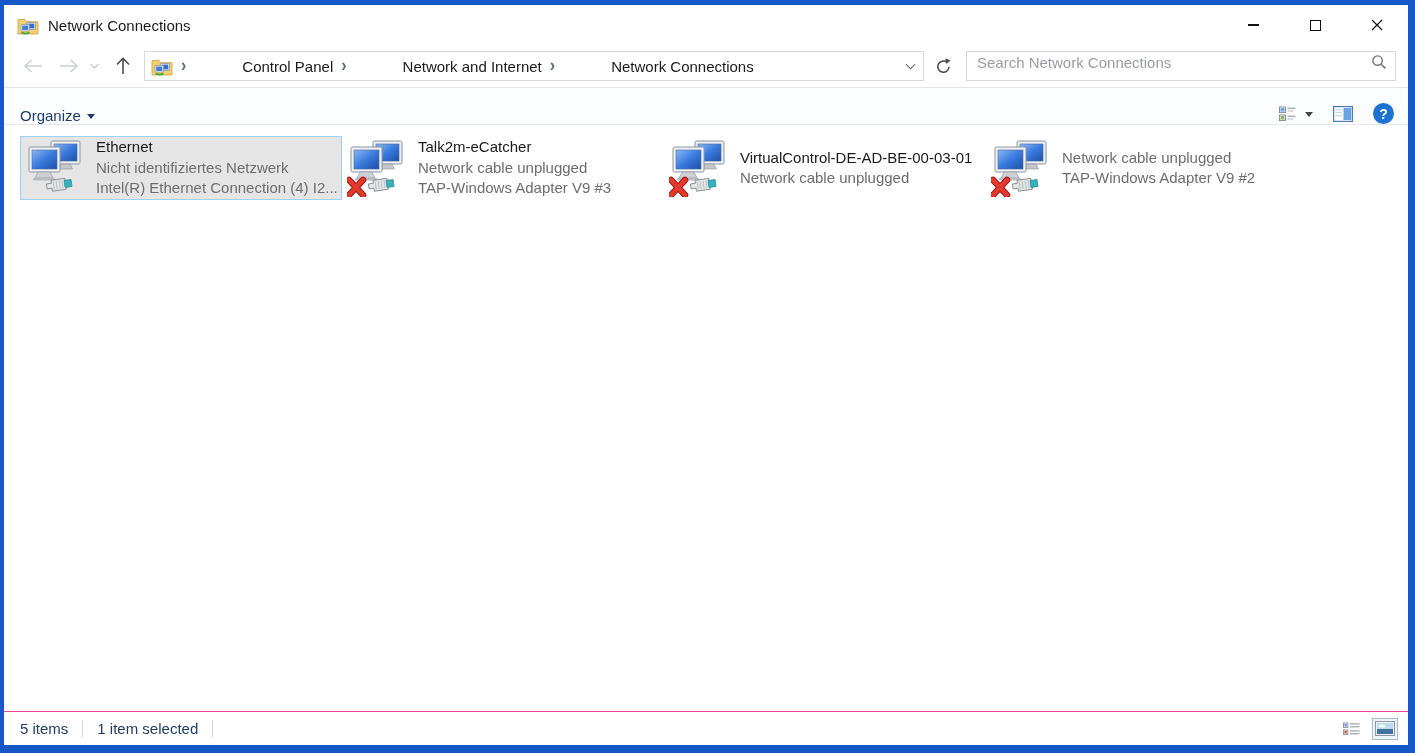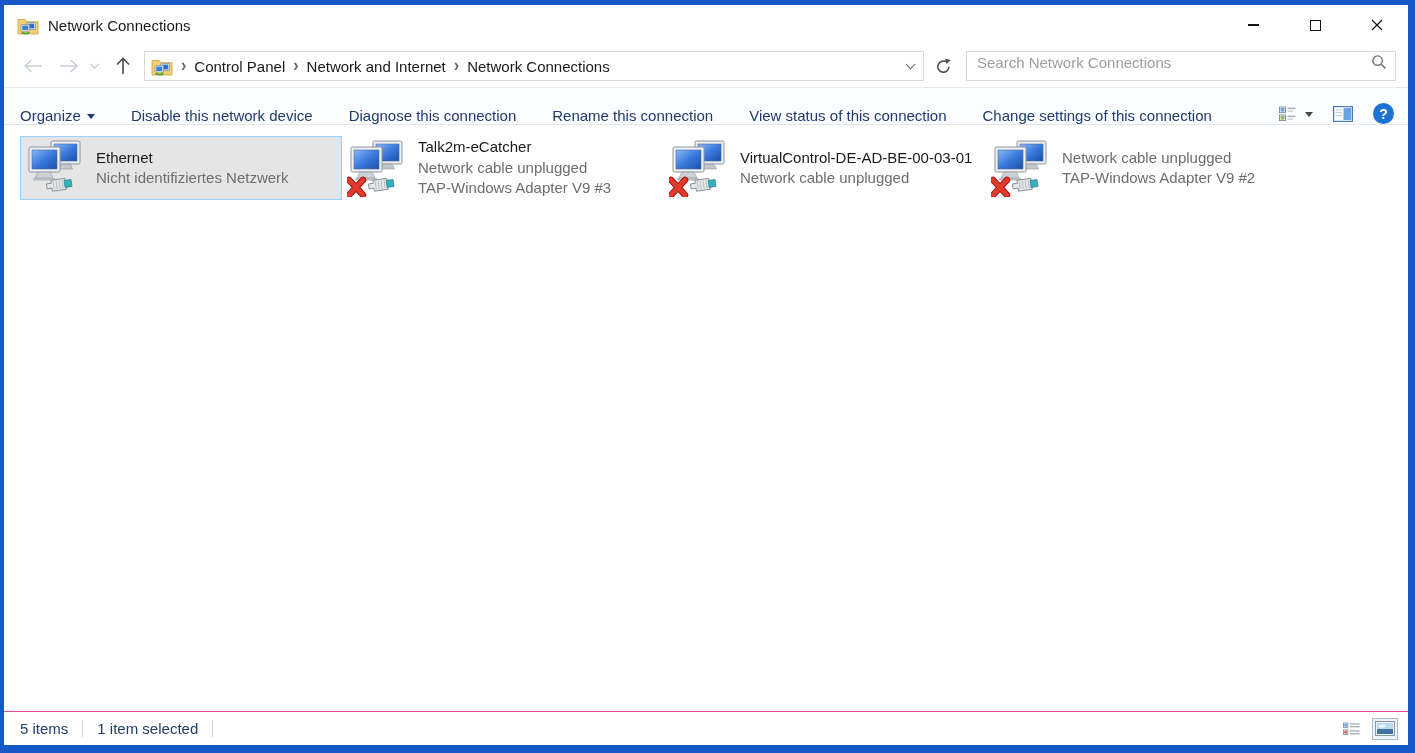--- a/index.html
+++ b/index.html
@@ -24,21 +24,21 @@
   .max-glyph { width: 11px; height: 11px; border: 1.1px solid #111; }
 
   
   .navbar { height: 42px; display: flex; align-items: center; padding: 0 12px 0 14px; flex: none; }
   .nav-btn { display: flex; align-items: center; justify-content: center; height: 30px; cursor: default; }
   .addressbar {
     flex: 1; height: 30px; border: 1px solid #d9d9d9; display: flex; align-items: center;
     margin-left: 6px; padding-left: 6px; background: #fff;
   }
   .addr-icon { width: 22px; height: 18px; flex: none; }
-  .crumb { font-size: 15px; color: #1a1a1a; cursor: pointer; white-space: nowrap; }
+  .crumb { font-size: 15px; color: #1a1a1a; cursor: pointer; white-space: nowrap; margin-left: 48px; }
   .crumb-sep { font-size: 16px; color: #5f6a75; margin: 0 8px; font-weight: bold; transform: scaleY(1.1); }
   .addr-chevron-btn { margin-left: auto; width: 26px; height: 100%; display: flex; align-items: center; justify-content: center; }
   .chev-down { width: 7px; height: 7px; border-right: 1.4px solid #666; border-bottom: 1.4px solid #666; transform: rotate(45deg); margin-top: -4px; }
   .refresh-btn { width: 30px; height: 30px; display: flex; align-items: center; justify-content: center; margin: 0 8px 0 4px; cursor: pointer; }
   .searchbox {
     width: 430px; height: 30px; border: 1px solid #d9d9d9; display: flex; align-items: center;
     padding: 0 8px 8px 10px; background: #fff;
   }
   .searchbox input {
     border: none; outline: none; flex: 1; font-size: 15px; font-family: "Liberation Sans", sans-serif;
@@ -180,27 +180,20 @@
         <path d="M10.2 10.2 L14.4 14.4" stroke="#757575" stroke-width="1.6"></path>
       </svg>
     </div>
   </div>
 
   <div class="toolbar">
     <div class="tb-item">
       <span>Organize</span>
       <span class="caret"></span>
     </div>
-    <div class="tb-commands">
-        <span class="tb-item">Disable this network device</span>
-        <span class="tb-item">Diagnose this connection</span>
-        <span class="tb-item">Rename this connection</span>
-        <span class="tb-item">View status of this connection</span>
-        <span class="tb-item">Change settings of this connection</span>
-      </div>
 
     <div class="tb-right">
       <div class="views-btn">
         <svg width="18" height="16" viewBox="0 0 18 16">
           <rect x="0.5" y="1" width="6" height="5.6" fill="#ffffff" stroke="#7d8691" stroke-width="0.9"></rect>
           <rect x="1.5" y="2" width="4" height="3.6" fill="#6ea4e2"></rect>
           <rect x="8.5" y="1.6" width="8" height="1.5" fill="#a9aeb4"></rect>
           <rect x="8.5" y="4.4" width="5.5" height="1.2" fill="#c4c8cd"></rect>
           <rect x="0.5" y="9" width="6" height="5.6" fill="#ffffff" stroke="#7d8691" stroke-width="0.9"></rect>
           <rect x="1.5" y="10" width="4" height="3.6" fill="#93b86a"></rect>
@@ -257,20 +250,21 @@
 
         <g class="x-mark" style="display: none;">
           <path d="M2 41 L16 56 M16 41 L2 56" stroke="#a41712" stroke-width="6.5" stroke-linecap="round"></path>
           <path d="M2 41 L16 56 M16 41 L2 56" stroke="#e23b2e" stroke-width="4.5" stroke-linecap="round"></path>
         </g>
       </svg>
     </span>
     <span class="tile-text">
       <div class="tile-name">Ethernet</div>
       <div class="tile-status">Nicht identifiziertes Netzwerk</div>
+      <div class="tile-device">Intel(R) Ethernet Connection (4) I2...</div>
     </span>
   </div>
       <div class="tile">
     <span class="tile-icon">
       <svg width="60" height="58" viewBox="0 0 60 58">
         <defs>
           <linearGradient id="scr" x1="0" y1="0" x2="1" y2="1">
             <stop offset="0" stop-color="#8ab8f4"></stop>
             <stop offset="0.5" stop-color="#3a7ade"></stop>
             <stop offset="1" stop-color="#1d4fa8"></stop>

